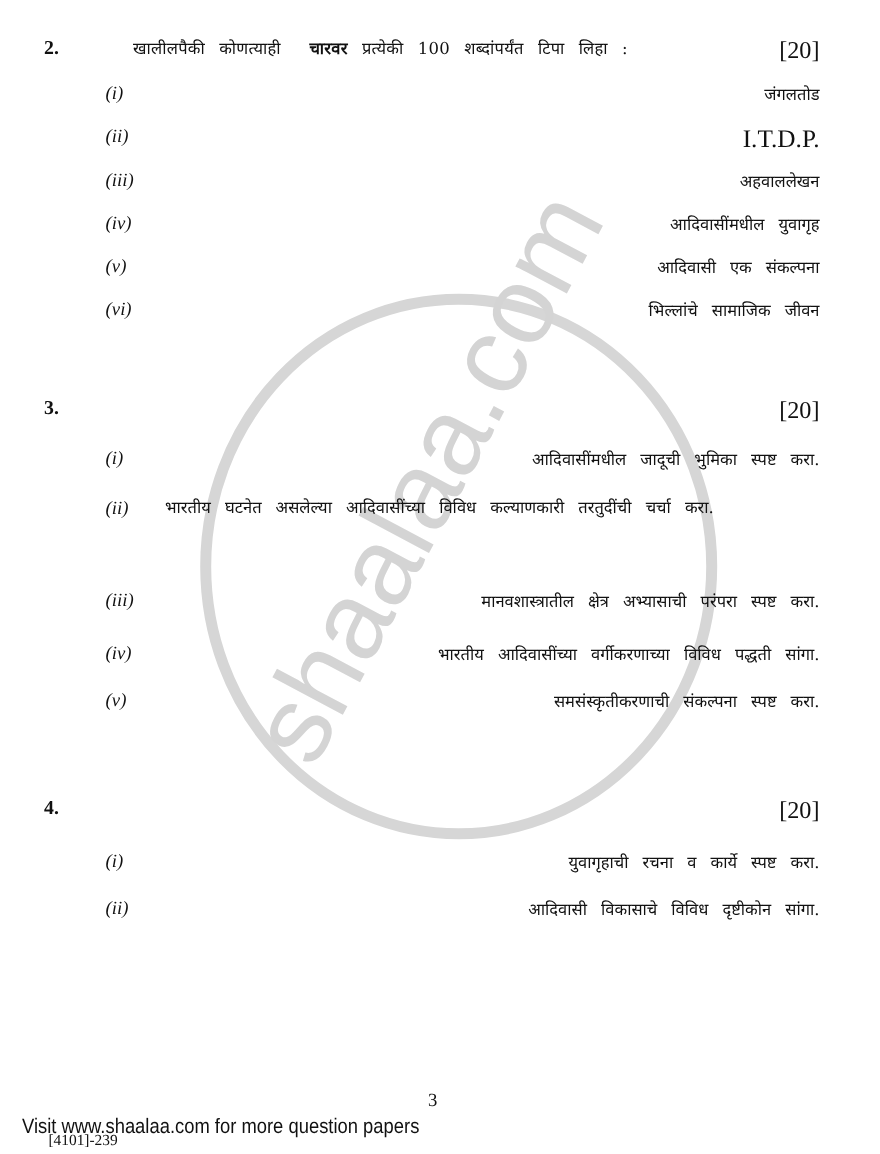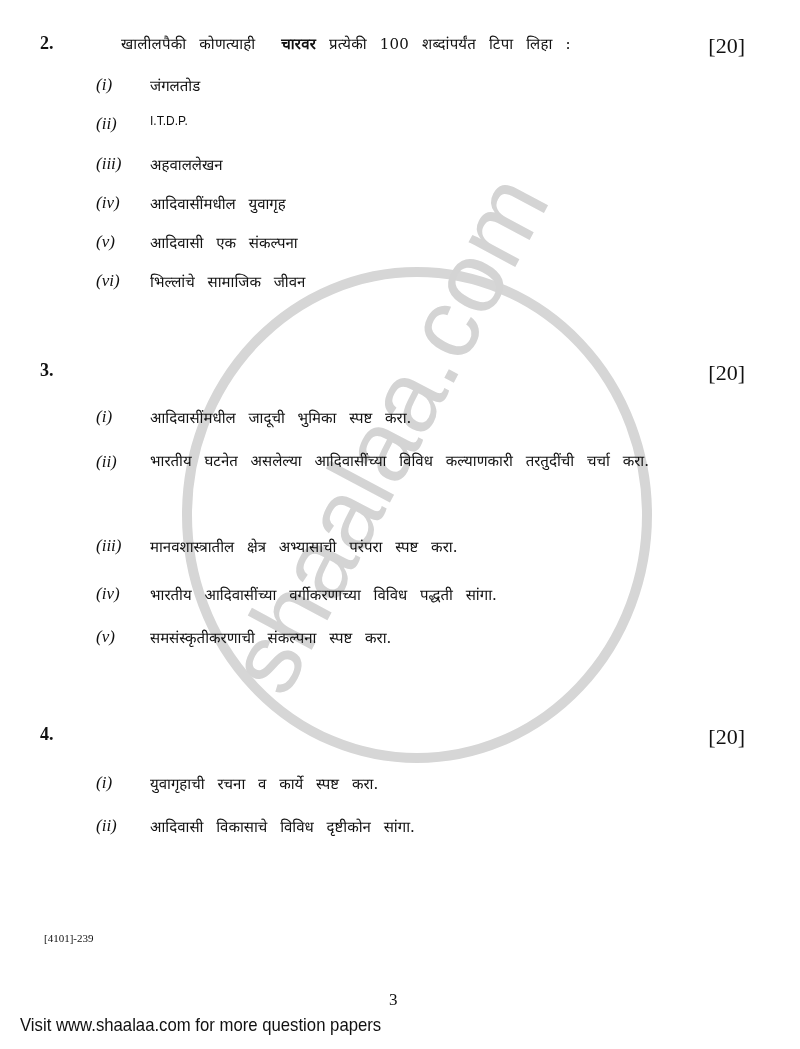--- a/index.html
+++ b/index.html
@@ -7,24 +7,24 @@
          font-family:"DejaVu Serif", serif; color:#111; }
   .page { position:absolute; left:0; top:0; width:800px; height:1049px; }
   .watermark { position:absolute; left:0; top:0; width:800px; height:1049px; pointer-events:none; z-index:0; }
   .q-head { position:absolute; left:0; width:800px; height:30px; font-size:16px; z-index:1; }
   .q-num { position:absolute; left:40px; font-family:"Liberation Serif", serif; font-weight:bold; font-size:18px; }
   .q-text { position:absolute; left:97px; font-size:15px; letter-spacing:0.2px; word-spacing:8px; white-space:nowrap;margin-left:24px; }
   .q-text b { font-weight:bold; }
   .q-marks { position:absolute; right:55px; font-family:"Liberation Serif", serif; font-size:22px; }
   .item { position:absolute; left:0; width:800px; font-size:15px; z-index:1; }
   .item-label { position:absolute; left:96px; font-family:"Liberation Serif", serif; font-style:italic; font-size:17px; }
-  .item-text { position:absolute; left:150px; width:595px; white-space:nowrap; word-spacing:8px; }
-  .item-text.en { font-family:Liberation Sans, sans-serif; font-size:12px; word-spacing:0; }
+  .item-text { position:absolute; left:150px; width:595px; white-space:nowrap; word-spacing:8px;text-align:right; }
+  .item-text.en { font-family:Liberation Serif, serif; font-size:23px; word-spacing:0; }
   .item-text.wrap { white-space:normal; line-height:37px; text-align:justify; text-align-last:left; }
-  .footer-code { position:absolute; left:44px; top:932px; font-family:"Liberation Serif", serif; font-size:11px; }
+  .footer-code { position:absolute; left:44px; top:1030px; font-family:"Liberation Serif", serif; font-size:14px; }
   .footer-page { position:absolute; left:389px; top:990px; font-family:"Liberation Serif", serif; font-size:17px; }
   .footer-visit { position:absolute; left:20px; top:1014px; font-family:"Liberation Sans", sans-serif; font-size:19px; transform:scaleX(0.88); transform-origin:left; white-space:nowrap; }
 </style>
 </head>
 <body>
 
 <div class="page">
 
   <svg class="watermark" viewBox="0 0 800 1049" xmlns="http://www.w3.org/2000/svg">
     <ellipse cx="417" cy="515" rx="230" ry="243" fill="none" stroke="#d6d6d6" stroke-width="10"></ellipse>

